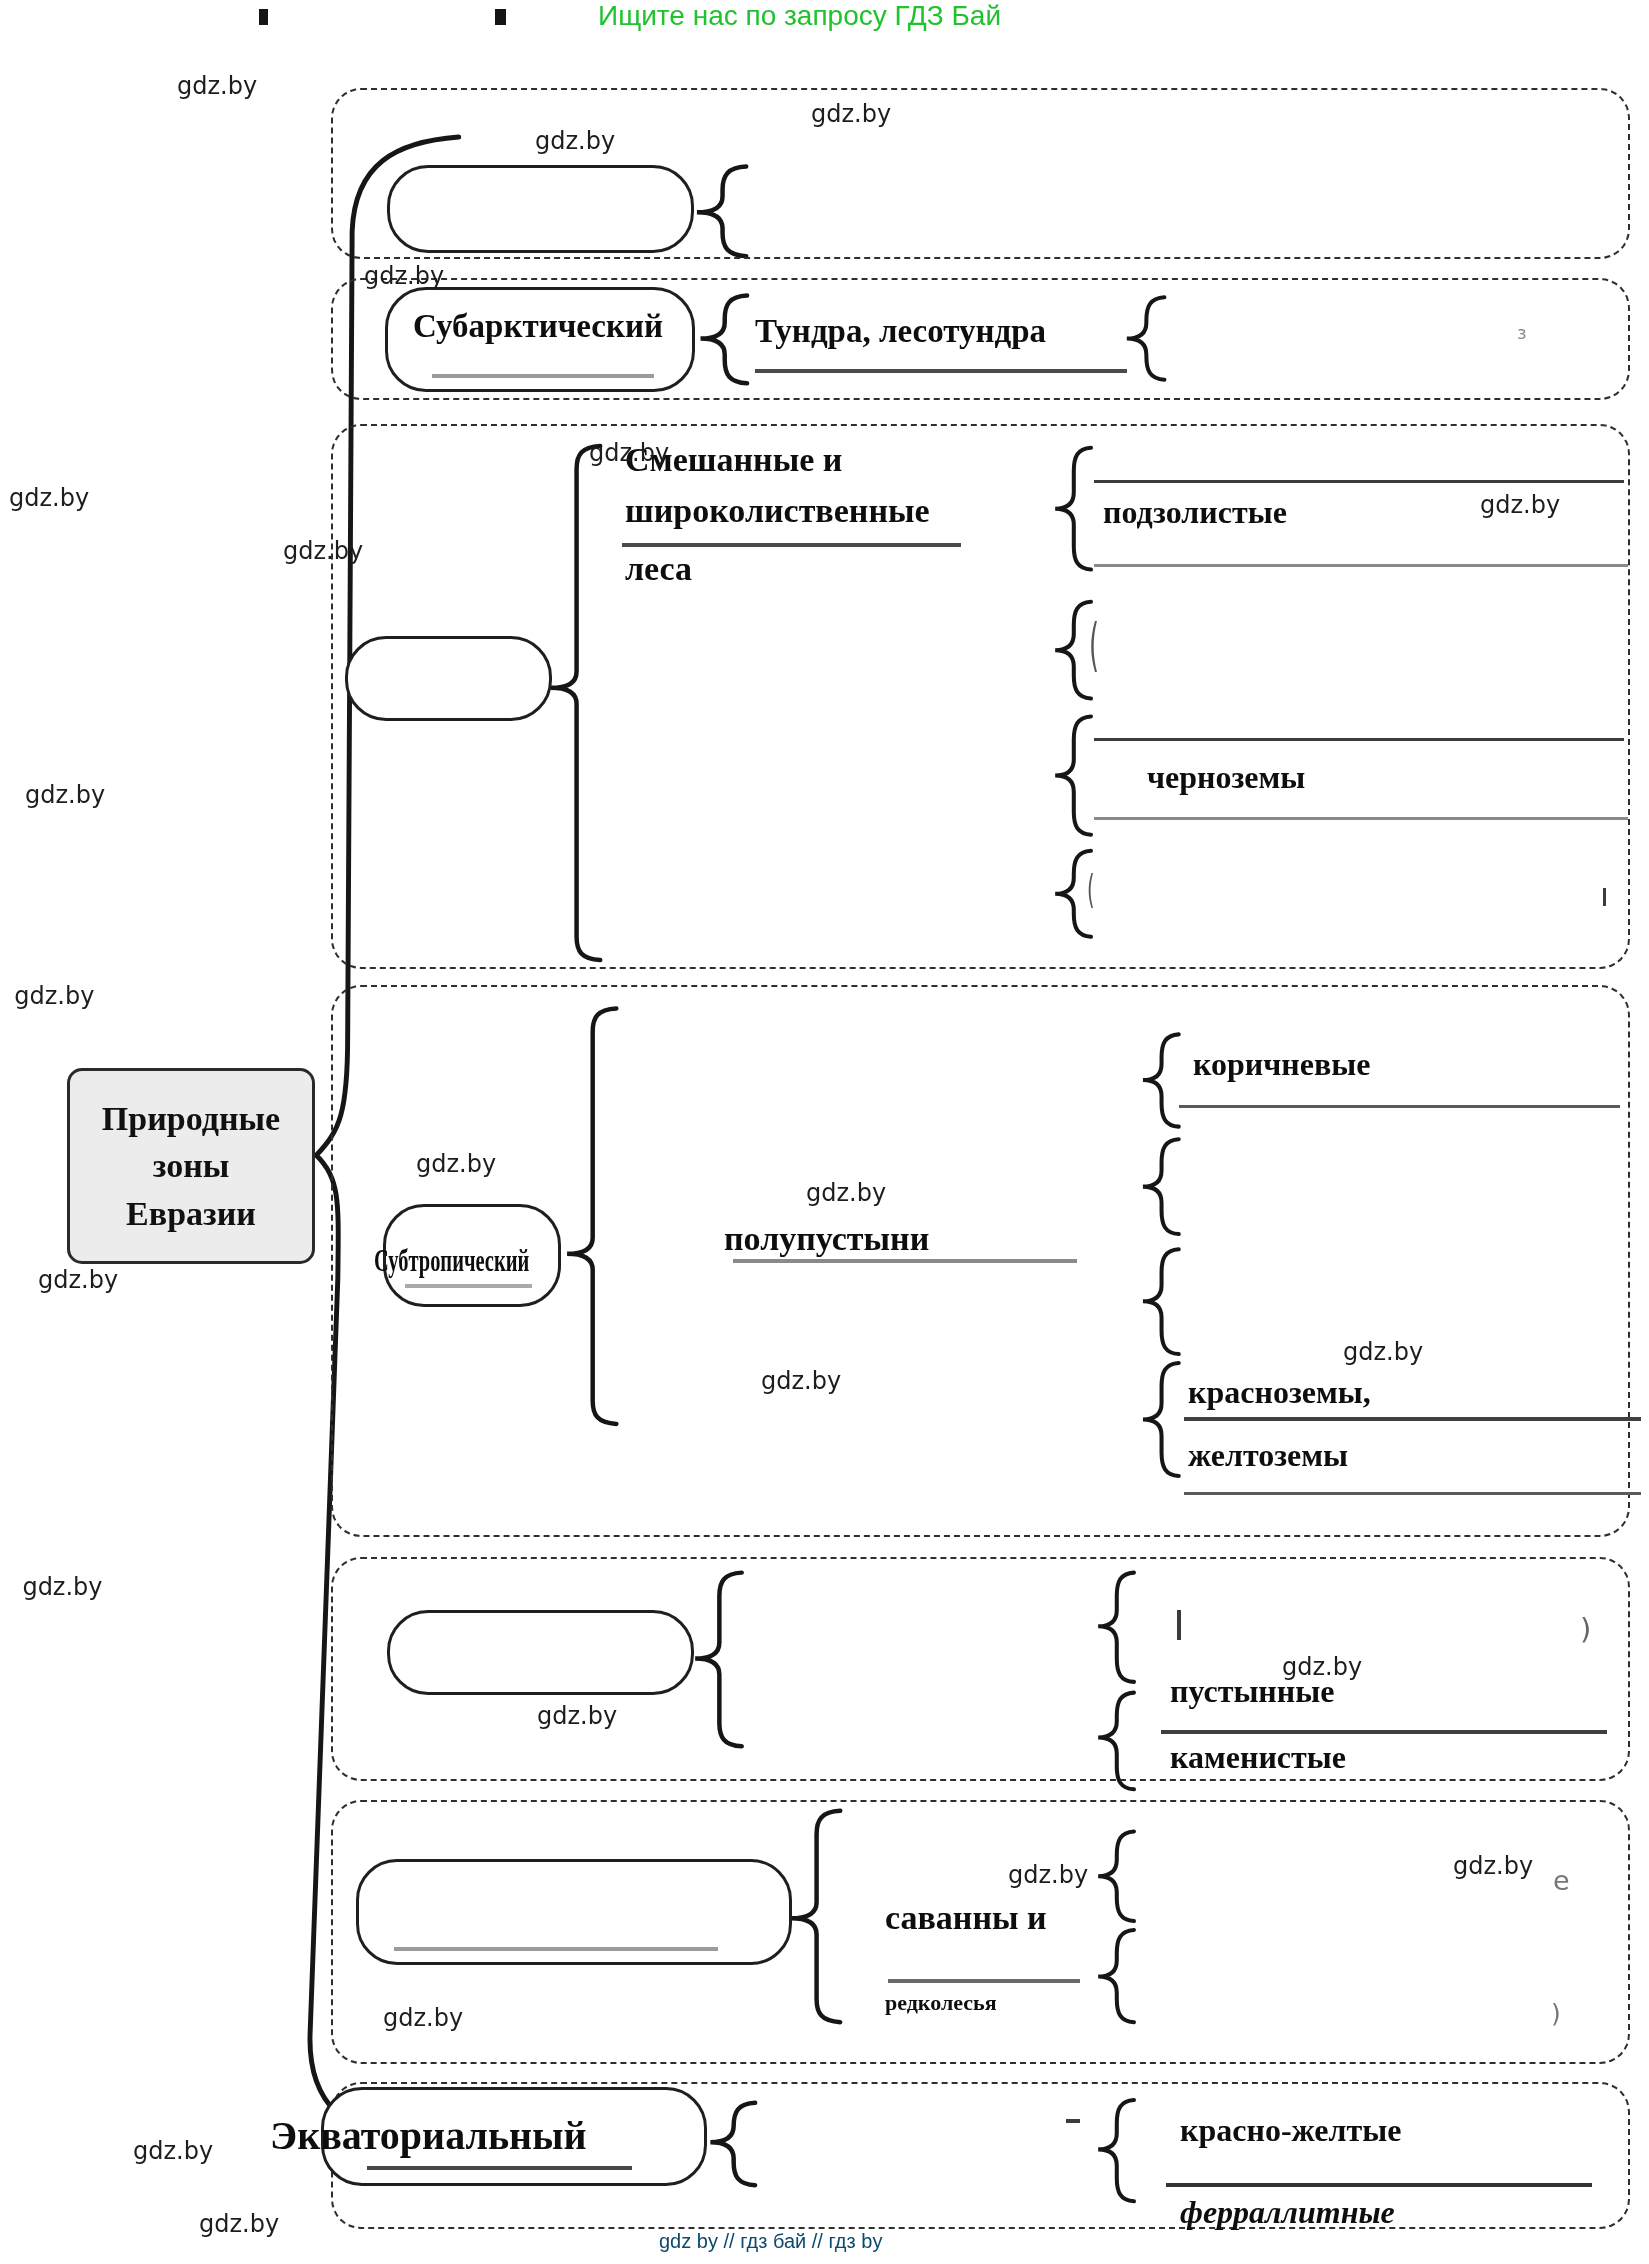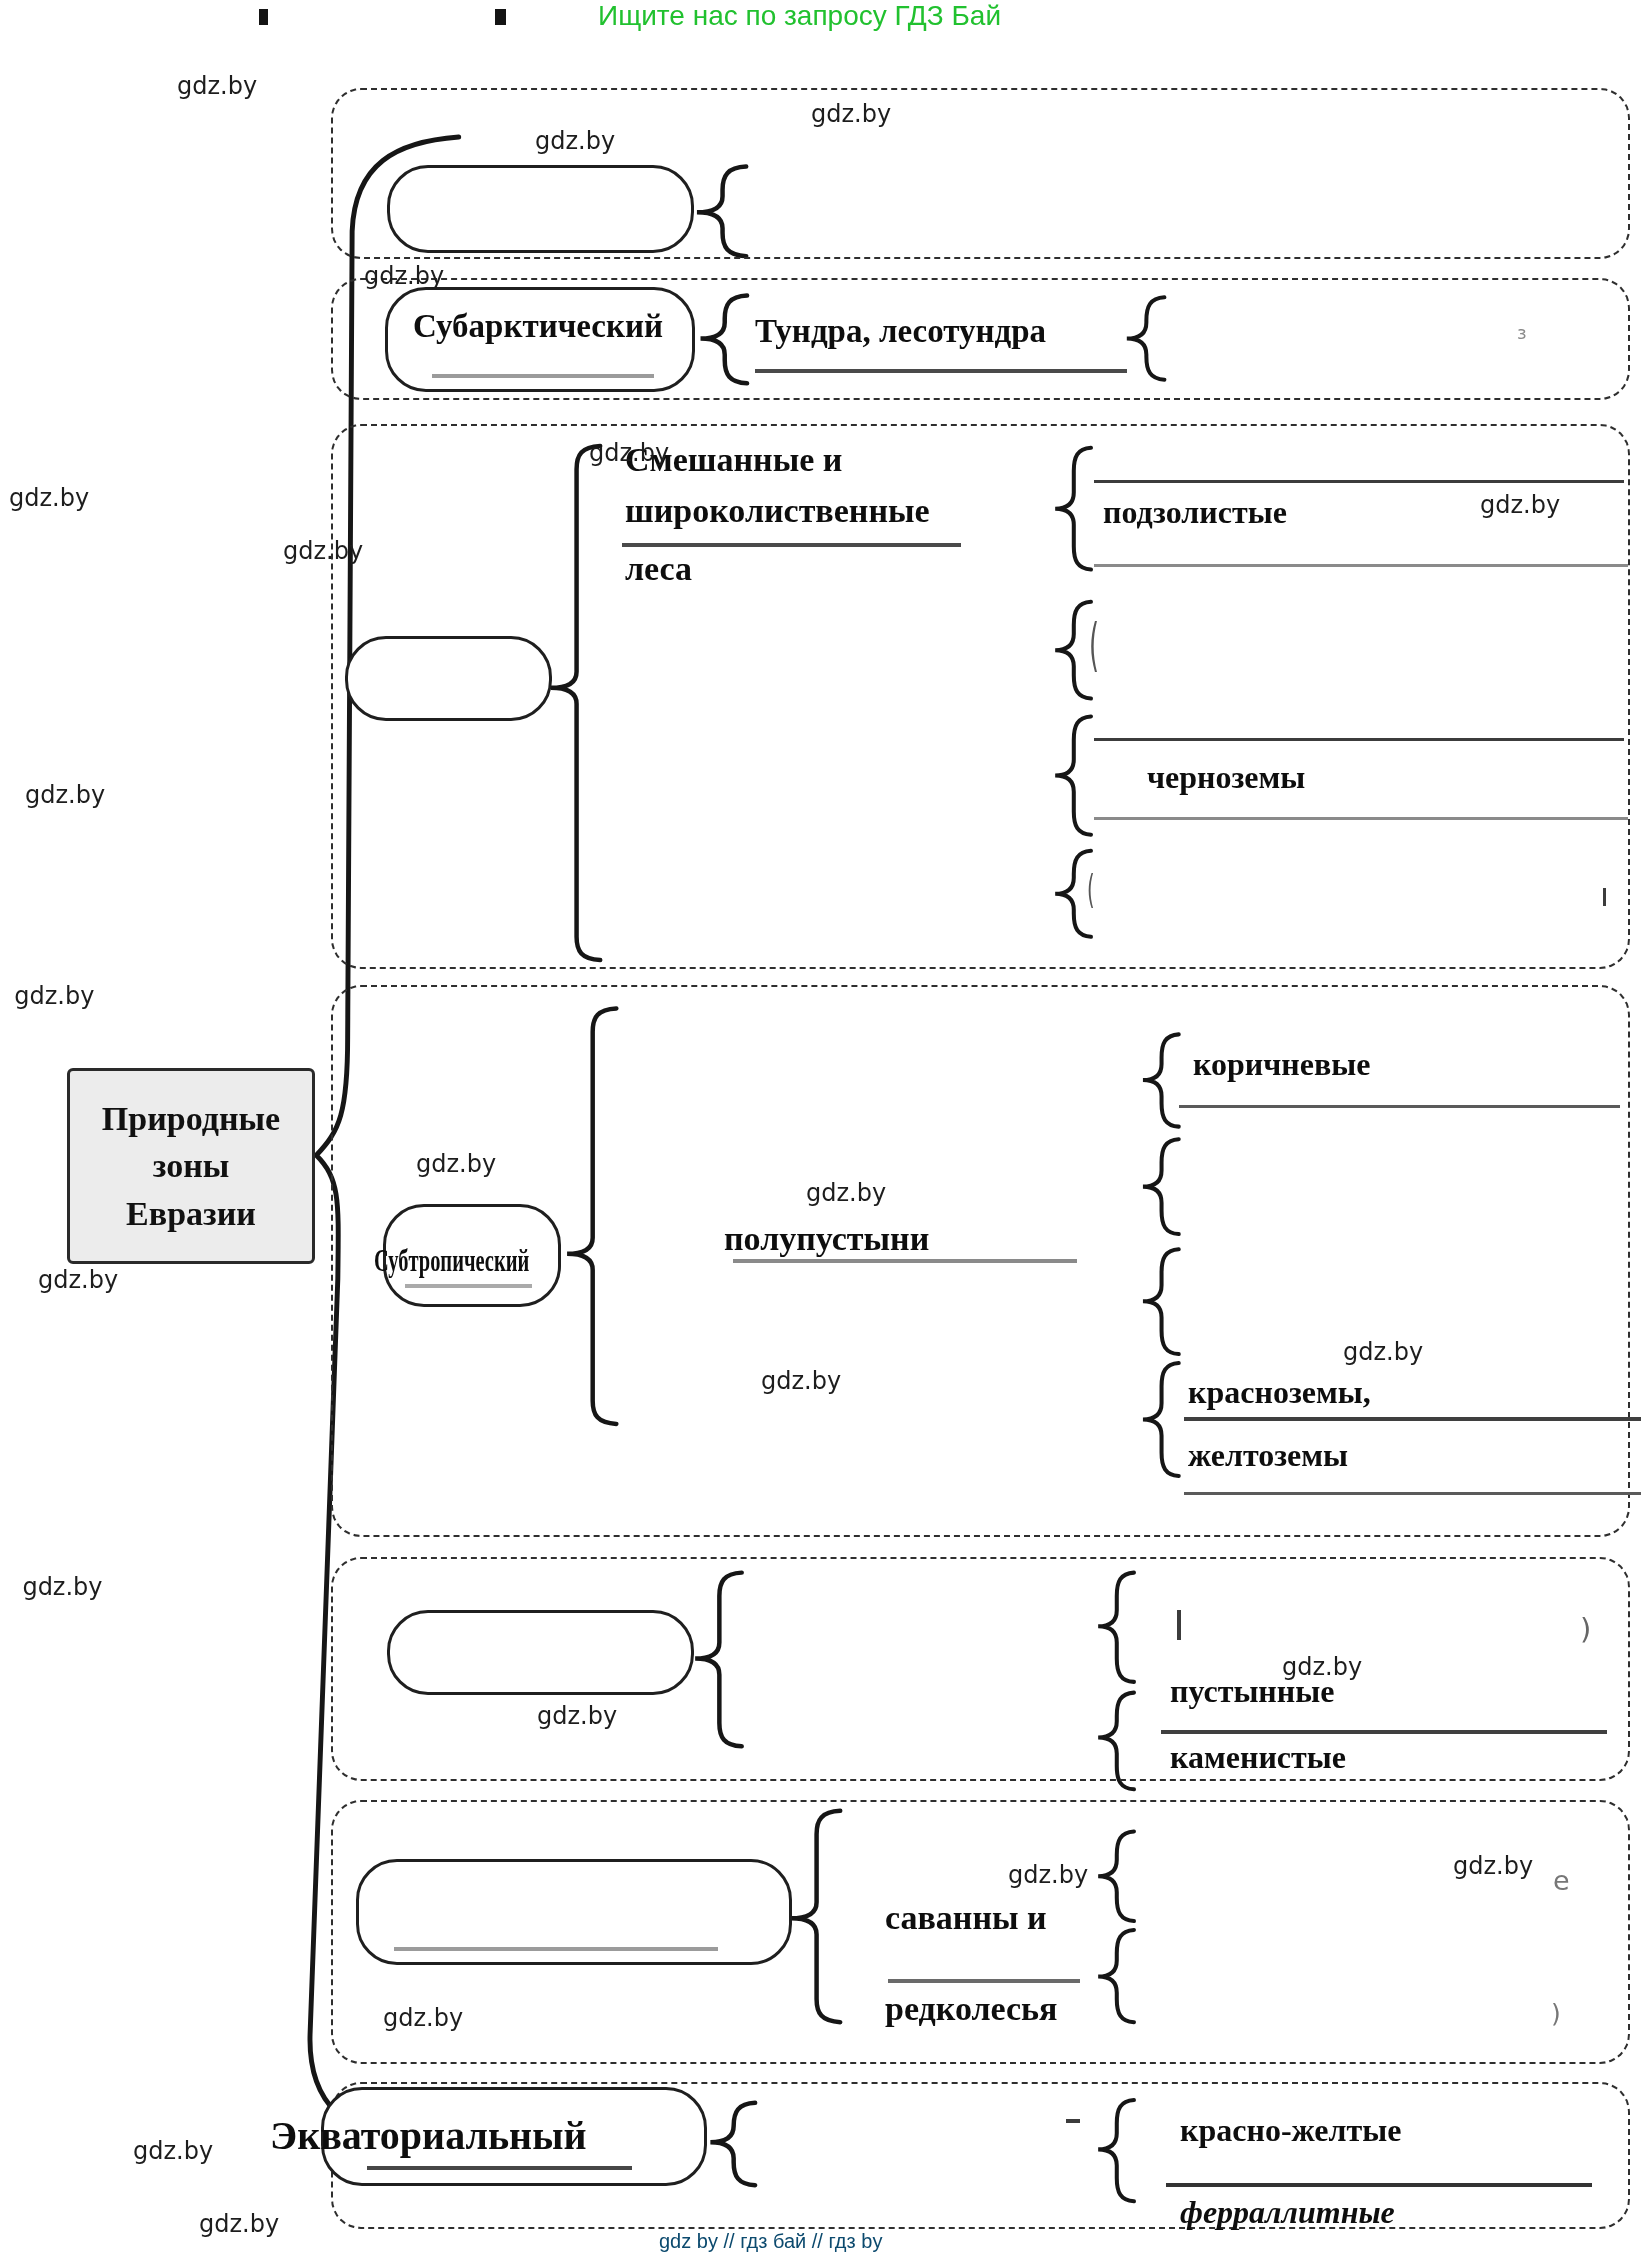--- a/index.html
+++ b/index.html
@@ -11,21 +11,21 @@
   .wm{position:absolute;font-family:"DejaVu Sans",sans-serif;font-size:24px;color:#1d1d1d;white-space:nowrap;}
   .ln{position:absolute;height:2.7px;background:#444;}
   .mark{position:absolute;background:#141414;}
   .stray{position:absolute;font-family:"DejaVu Sans",sans-serif;color:#777;white-space:nowrap;}
   #promo{position:absolute;left:598px;top:0px;font-family:"Liberation Sans",sans-serif;
          font-size:28px;color:#21c12f;}
   #title{position:absolute;left:64px;top:32px;font-size:44px;font-weight:bold;color:#0c0c0c;}
   #footer{position:absolute;left:659px;top:2230px;font-family:"Liberation Sans",sans-serif;
           font-size:20px;color:#0c4a6e;}
   #root-box{position:absolute;left:67px;top:1068px;width:242px;height:190px;background:#ececec;
-            border:3.6px solid #2a2a2a;border-radius:6px;display:flex;flex-direction:column;
+            border:3.6px solid #2a2a2a;border-radius:15px;display:flex;flex-direction:column;
             justify-content:center;align-items:center;font-weight:bold;font-size:34px;color:#111;
             line-height:1.4;text-align:center;}
   svg#braces{position:absolute;left:0;top:0;pointer-events:none;}
 </style>
 </head>
 <body>
 
 <div id="page">
 
   <svg id="braces" width="1650" height="2264" viewBox="0 0 1842 2528">
@@ -211,21 +211,21 @@
   <div class="ans" style="left:390px;top:308px;width:296px;text-align:center;font-size:33px;">Субарктический</div>
   <div class="ans" style="left:374px;top:1243px;font-size:31px;transform:scale(0.66,1);transform-origin:left top;">Субтропический</div>
   <div class="ans" style="left:270px;top:2112px;font-size:40px;">Экваториальный</div>
 
   <div class="ans" style="left:755px;top:313px;font-size:33px;">Тундра, лесотундра</div>
   <div class="ans" style="left:625px;top:441px;font-size:34px;">Смешанные и</div>
   <div class="ans" style="left:625px;top:492px;font-size:34px;">широколиственные</div>
   <div class="ans" style="left:625px;top:550px;font-size:34px;">леса</div>
   <div class="ans" style="left:724px;top:1220px;font-size:34px;">полупустыни</div>
   <div class="ans" style="left:885px;top:1899px;font-size:34px;">саванны и</div>
-  <div class="ans" style="left:885px;top:1990px;font-size:34px;">редколесья</div>
+  <div class="ans" style="left:885px;top:1990px;font-size:22px;">редколесья</div>
 
   <div class="ans" style="left:1103px;top:494px;font-size:32px;">подзолистые</div>
   <div class="ans" style="left:1103px;top:759px;font-size:32px;margin-left:44px;">черноземы</div>
   <div class="ans" style="left:1193px;top:1046px;font-size:32px;">коричневые</div>
   <div class="ans" style="left:1188px;top:1374px;font-size:32px;">красноземы,</div>
   <div class="ans" style="left:1188px;top:1437px;font-size:32px;">желтоземы</div>
   <div class="ans" style="left:1170px;top:1673px;font-size:32px;">пустынные</div>
   <div class="ans" style="left:1170px;top:1739px;font-size:32px;">каменистые</div>
   <div class="ans" style="left:1180px;top:2112px;font-size:32px;">красно-желтые</div>
   <div class="ans" style="left:1180px;top:2194px;font-size:32px;font-style:italic;">ферраллитные</div>

